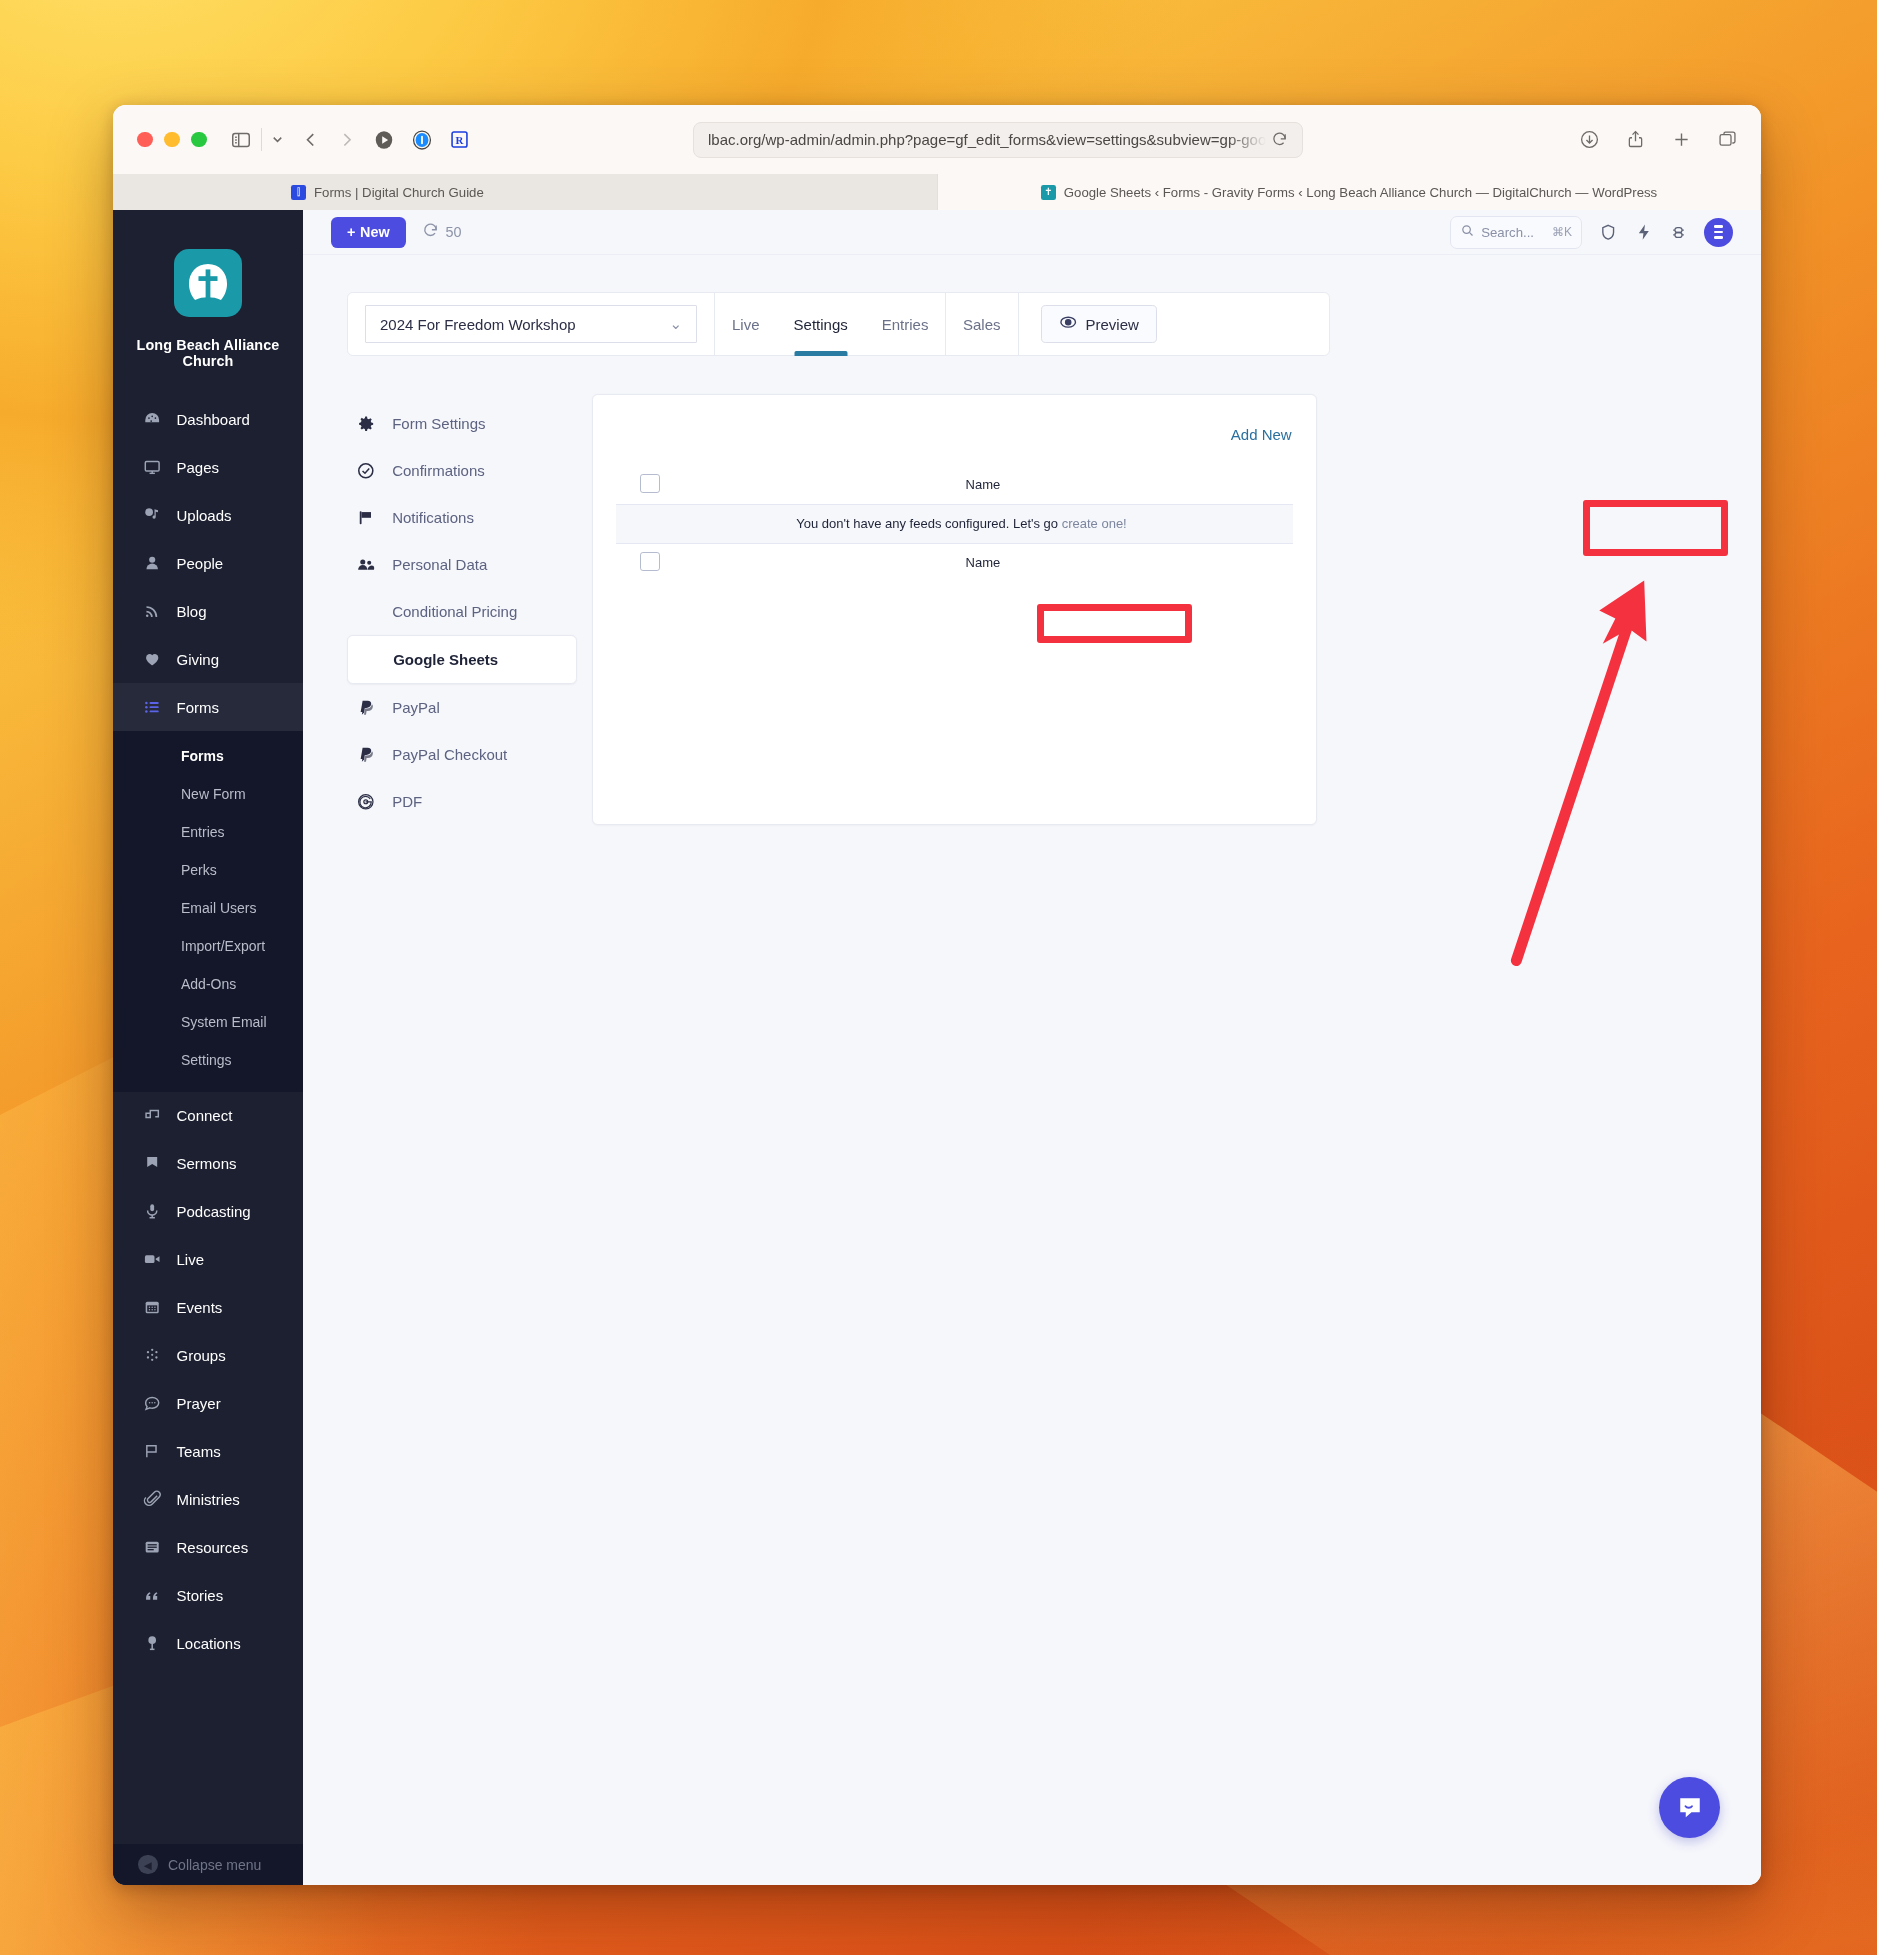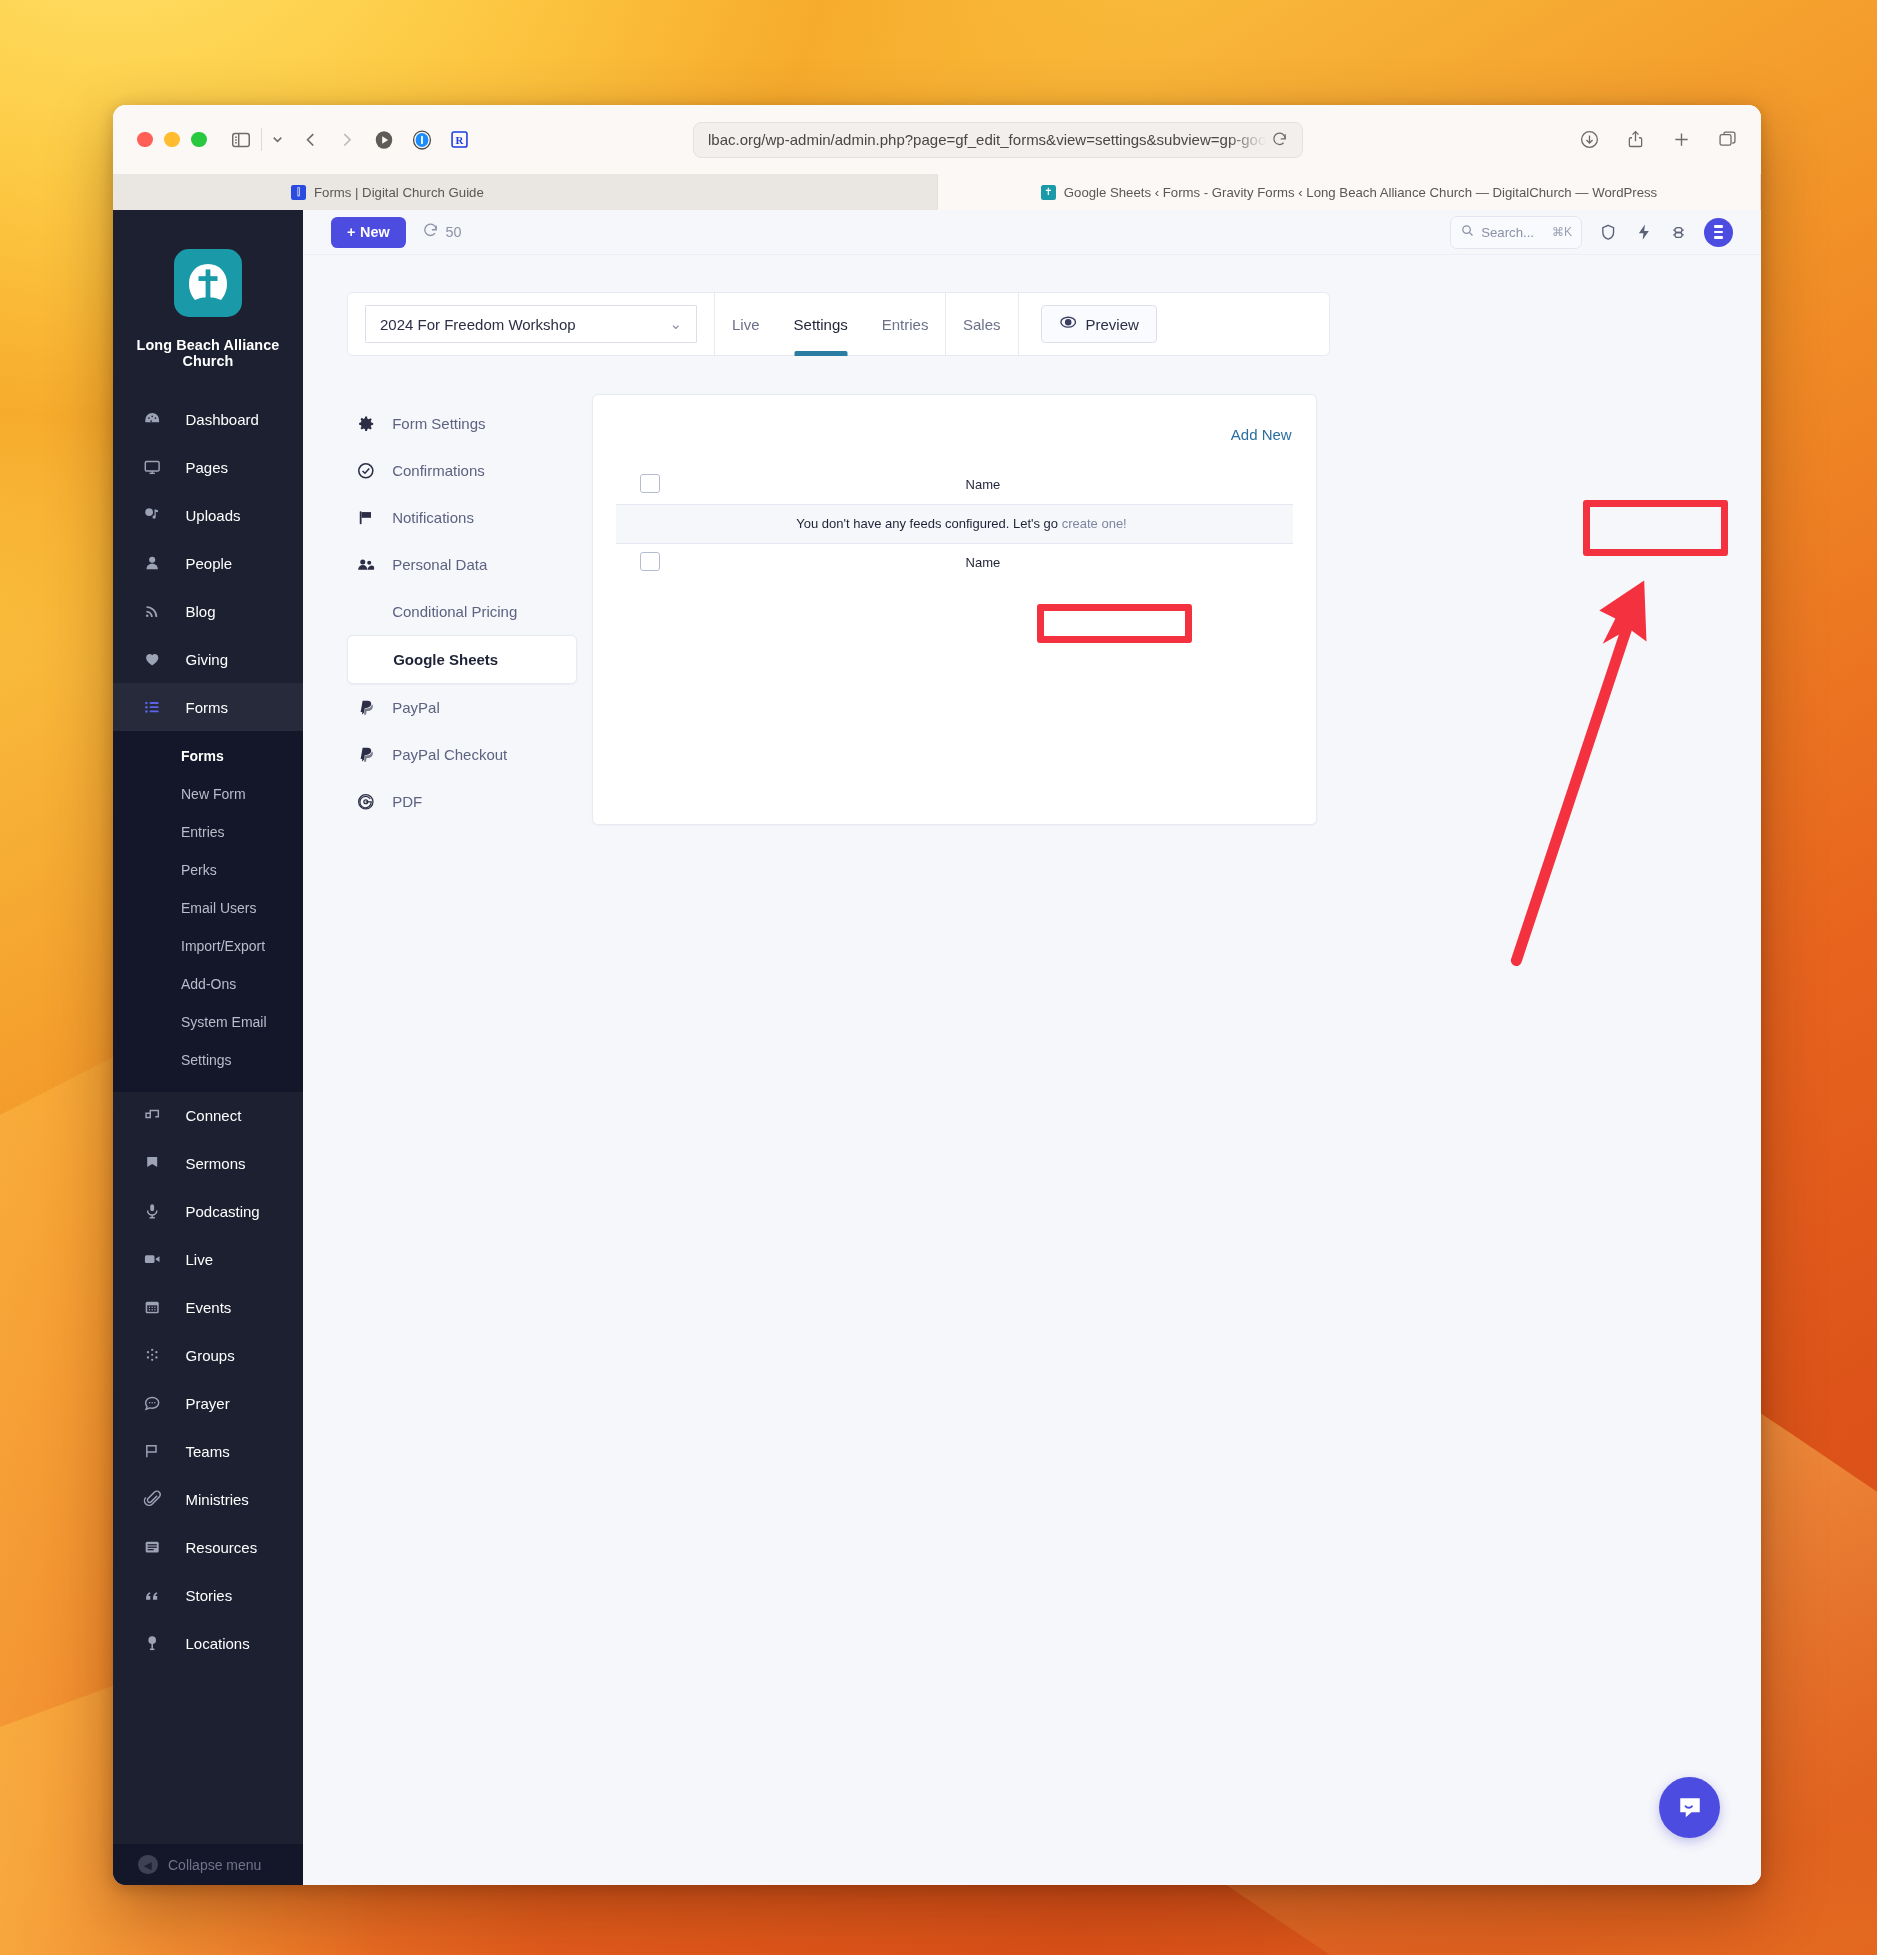--- a/index.html
+++ b/index.html
@@ -124,21 +124,21 @@
     display: flex; align-items: center;
     padding: 0 0 0 30px;
     height: 48px;
     font-size: 15px;
     color: #ffffff;
     position: relative;
   }
   .nav-item .nav-ico { width: 26.5px; flex: 0 0 26.5px; display: flex; align-items: center; color: #9ca3b4; }
   .nav-item.active { background: #262a3b; }
   .nav-item.active .nav-ico { color: #5b63e8; }
-  .nav-item .nav-label { margin-left: 16px; }
+  .nav-item .nav-label { margin-left: 7px; }
 
   #forms-submenu { background: #14172a; padding: 5.8px 0 12.7px; }
   .sub-item {
     height: 38px; display: flex; align-items: center;
     padding-left: 68px; font-size: 14px; color: #b9bdc9;
   }
   .sub-item.current { color: #ffffff; font-weight: bold; }
 
   #collapse-menu {
     position: absolute; left: 0; bottom: 0;

